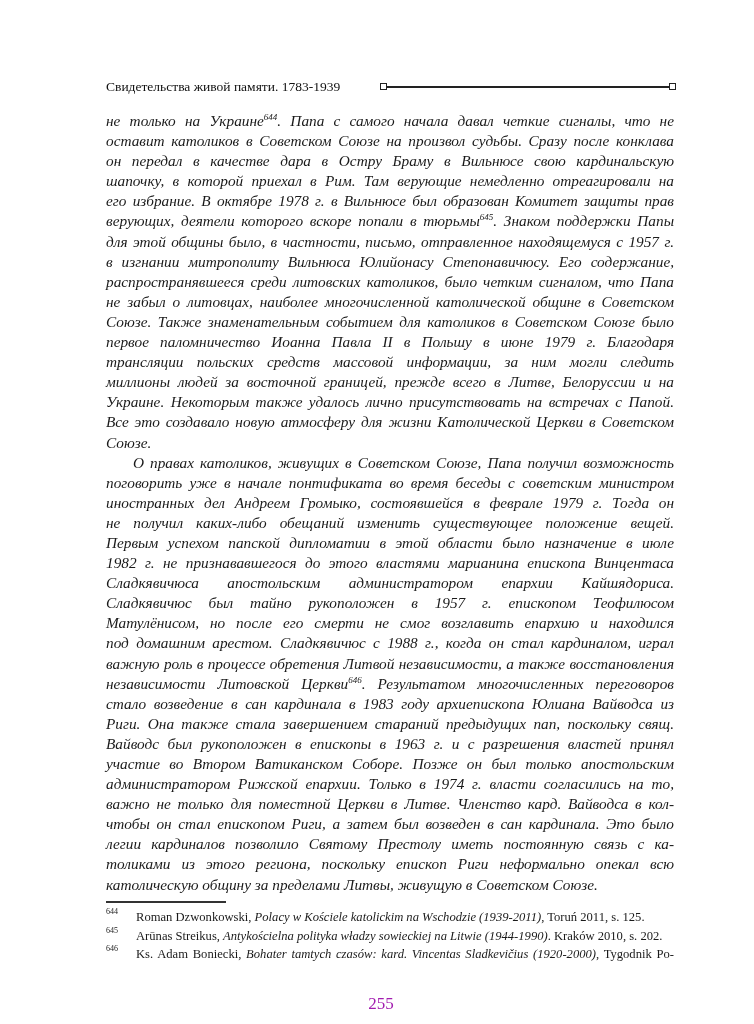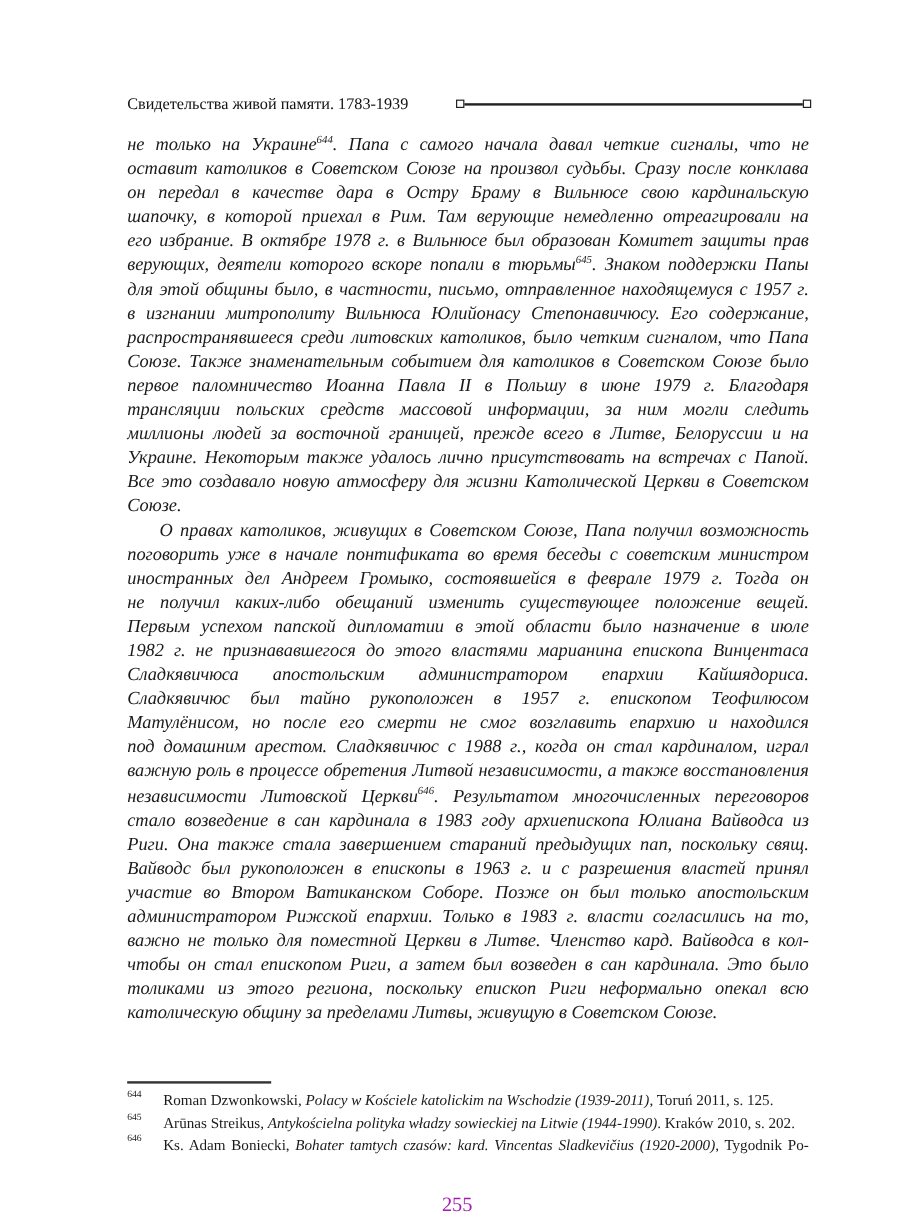--- a/index.html
+++ b/index.html
@@ -44,20 +44,21 @@
   <div class="body-text">
     <span class="line"><span>не только на Украине</span><sup>644</sup><span>. Папа с самого начала давал четкие сигналы, что не</span></span>
     <span class="line">оставит католиков в Советском Союзе на произвол судьбы. Сразу после конклава</span>
     <span class="line">он передал в качестве дара в Остру Браму в Вильнюсе свою кардинальскую</span>
     <span class="line">шапочку, в которой приехал в Рим. Там верующие немедленно отреагировали на</span>
     <span class="line">его избрание. В октябре 1978 г. в Вильнюсе был образован Комитет защиты прав</span>
     <span class="line"><span>верующих, деятели которого вскоре попали в тюрьмы</span><sup>645</sup><span>. Знаком поддержки Папы</span></span>
     <span class="line">для этой общины было, в частности, письмо, отправленное находящемуся с 1957 г.</span>
     <span class="line">в изгнании митрополиту Вильнюса Юлийонасу Степонавичюсу. Его содержание,</span>
     <span class="line">распространявшееся среди литовских католиков, было четким сигналом, что Папа</span>
+    <span class="line">не забыл о литовцах, наиболее многочисленной католической общине в Советском</span>
     <span class="line">Союзе. Также знаменательным событием для католиков в Советском Союзе было</span>
     <span class="line">первое паломничество Иоанна Павла II в Польшу в июне 1979 г. Благодаря</span>
     <span class="line">трансляции польских средств массовой информации, за ним могли следить</span>
     <span class="line">миллионы людей за восточной границей, прежде всего в Литве, Белоруссии и на</span>
     <span class="line">Украине. Некоторым также удалось лично присутствовать на встречах с Папой.</span>
     <span class="line">Все это создавало новую атмосферу для жизни Католической Церкви в Советском</span>
     <span class="line last">Союзе.</span>
     <span class="line indent">О правах католиков, живущих в Советском Союзе, Папа получил возможность</span>
     <span class="line">поговорить уже в начале понтификата во время беседы с советским министром</span>
     <span class="line">иностранных дел Андреем Громыко, состоявшейся в феврале 1979 г. Тогда он</span>
@@ -67,23 +68,24 @@
     <span class="line">Сладкявичюса апостольским администратором епархии Кайшядориса.</span>
     <span class="line">Сладкявичюс был тайно рукоположен в 1957 г. епископом Теофилюсом</span>
     <span class="line">Матулёнисом, но после его смерти не смог возглавить епархию и находился</span>
     <span class="line">под домашним арестом. Сладкявичюс с 1988 г., когда он стал кардиналом, играл</span>
     <span class="line">важную роль в процессе обретения Литвой независимости, а также восстановления</span>
     <span class="line"><span>независимости Литовской Церкви</span><sup>646</sup><span>. Результатом многочисленных переговоров</span></span>
     <span class="line">стало возведение в сан кардинала в 1983 году архиепископа Юлиана Вайводса из</span>
     <span class="line">Риги. Она также стала завершением стараний предыдущих пап, поскольку свящ.</span>
     <span class="line">Вайводс был рукоположен в епископы в 1963 г. и с разрешения властей принял</span>
     <span class="line">участие во Втором Ватиканском Соборе. Позже он был только апостольским</span>
-    <span class="line">администратором Рижской епархии. Только в 1983 г. власти согласились на то,</span>
+    <span class="line">администратором Рижской епархии. Только в 1974 г. власти согласились на то,</span>
     <span class="line">важно не только для поместной Церкви в Литве. Членство кард. Вайводса в кол-</span>
     <span class="line">чтобы он стал епископом Риги, а затем был возведен в сан кардинала. Это было</span>
+    <span class="line">легии кардиналов позволило Святому Престолу иметь постоянную связь с ка-</span>
     <span class="line">толиками из этого региона, поскольку епископ Риги неформально опекал всю</span>
     <span class="line last">католическую общину за пределами Литвы, живущую в Советском Союзе.</span>
   </div>
 
   <div class="fn-rule"></div>
 
   <div class="footnotes">
     <div class="fn">
       <span class="fn-num">644</span>
       <span class="fn-text"><span>Roman Dzwonkowski, </span><i>Polacy w Kościele katolickim na Wschodzie (1939-2011)</i><span>, Toruń 2011, s. 125.</span></span>

